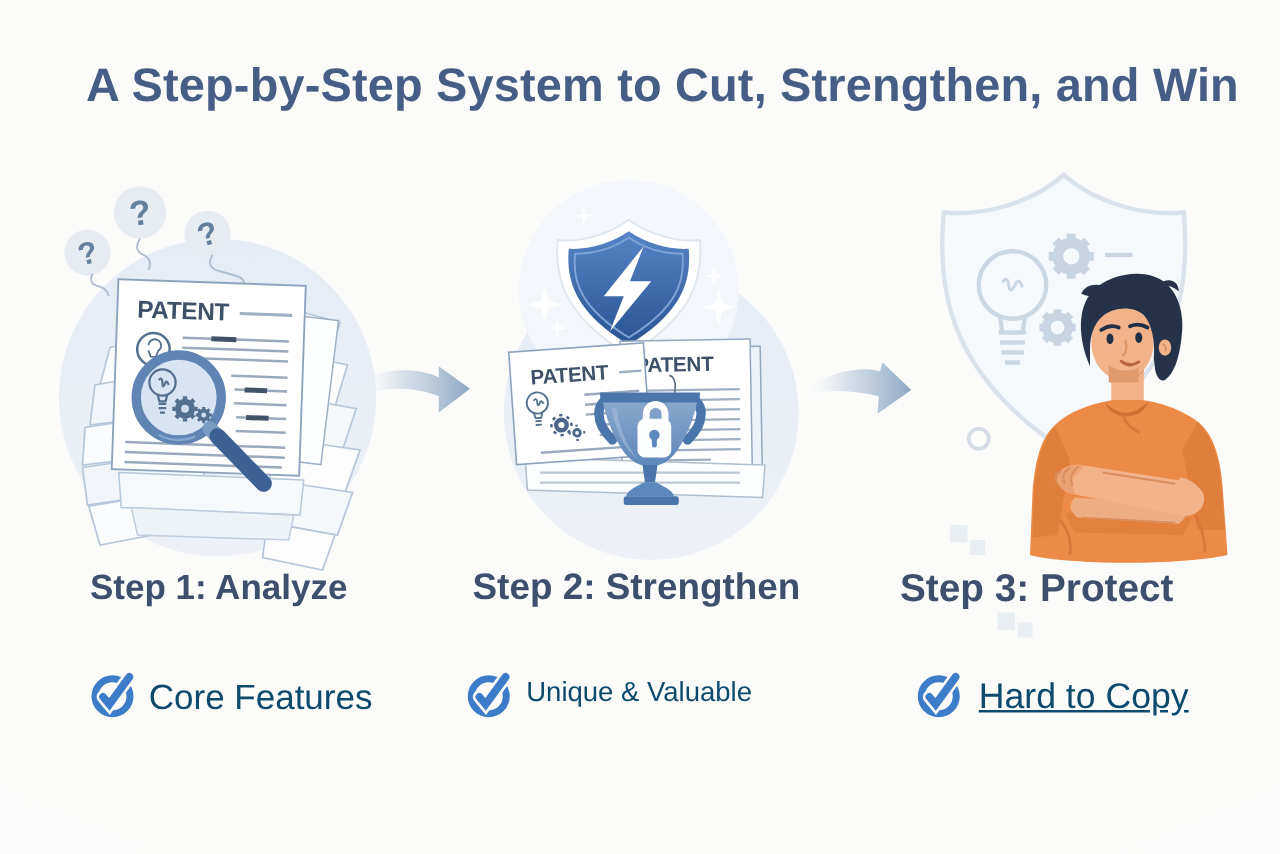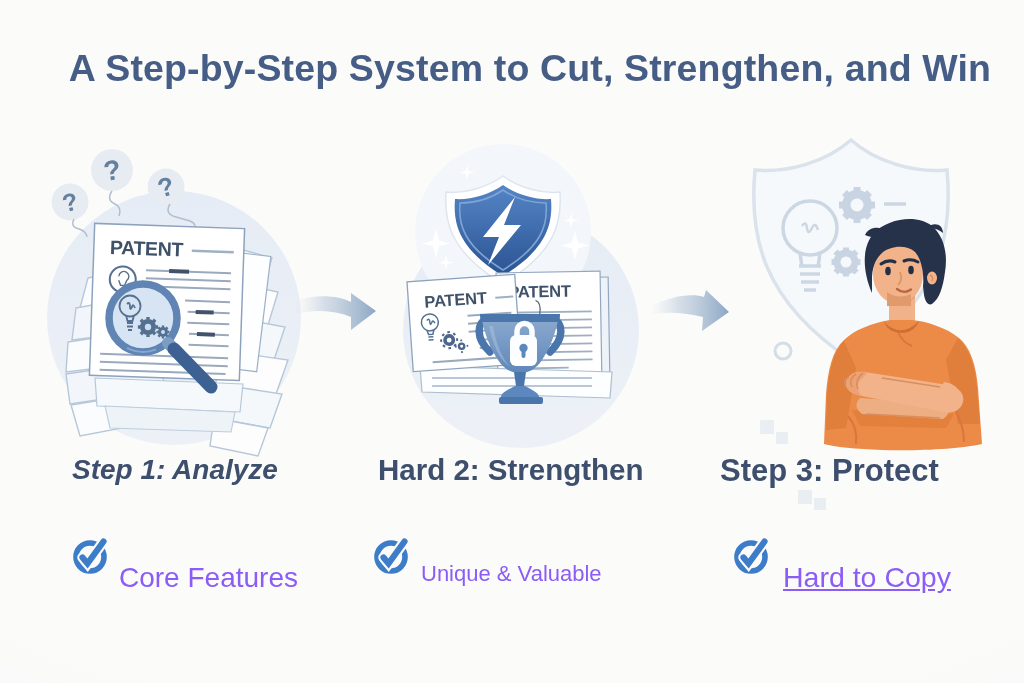--- a/index.html
+++ b/index.html
@@ -3,24 +3,24 @@
 <meta charset="utf-8">
 <style>
   html,body{margin:0;padding:0;}
   body{width:1024px;height:683px;overflow:hidden;background:#fbfbfa;
        font-family:"Liberation Sans", sans-serif;position:relative;}
   .bgv{position:absolute;inset:0;
        background:radial-gradient(ellipse 120% 100% at 50% 45%, rgba(255,255,255,0) 62%, rgba(226,229,233,0.38) 100%);}
   .title{position:absolute;left:0;top:47px;width:1024px;box-sizing:border-box;padding-left:36px;text-align:center;
          font-size:37.5px;font-weight:bold;color:#465e86;letter-spacing:0.15px;}
   .step{position:absolute;font-weight:bold;color:#3e4f6e;white-space:nowrap;}
-  #st1{left:72px;top:454px;font-size:28px;font-style:italic;}
+  #st1{left:72px;top:454px;font-size:28px;}
   #st2{left:378px;top:453px;font-size:29.5px;}
   #st3{left:720px;top:453px;font-size:31px;}
-  .chk{position:absolute;color:#8b5cf6;white-space:nowrap;margin-top:20px;}
+  .chk{position:absolute;color:#0c4a6e;white-space:nowrap;}
   #ck1{left:119px;top:542px;font-size:28px;}
   #ck2{left:421px;top:541px;font-size:22px;}
   #ck3{left:783px;top:541px;font-size:28.5px;text-decoration:underline;}
 </style>
 </head>
 <body>
 <div class="bgv"></div>
 <svg id="art" width="1024" height="683" viewBox="0 0 1024 683" style="position:absolute;left:0;top:0;">
   <defs>
     <linearGradient id="arrg" x1="0" y1="0" x2="1" y2="0">
@@ -335,17 +335,17 @@
     <g transform="translate(751,557)">
       <circle r="14" fill="none" stroke="#3c7cc8" stroke-width="5.6"></circle>
       <path d="M-7.5,0.5 L-2.5,6.5 L13.5,-15.5" fill="none" stroke="#fbfbfa" stroke-width="10.5"></path>
       <path d="M-7.5,0.5 L-2.5,6.5 L13.5,-15.5" fill="none" stroke="#3c7cc8" stroke-width="6.2"></path>
     </g>
   </g>
 </svg>
 
 <div class="title">A Step-by-Step System to Cut, Strengthen, and Win</div>
 <div class="step" id="st1">Step 1: Analyze</div>
-<div class="step" id="st2">Hard 2: Strengthen</div>
+<div class="step" id="st2">Step 2: Strengthen</div>
 <div class="step" id="st3">Step 3: Protect</div>
 <div class="chk" id="ck1">Core Features</div>
 <div class="chk" id="ck2">Unique &amp; Valuable</div>
 <div class="chk" id="ck3">Hard to Copy</div>
 
 </body></html>

